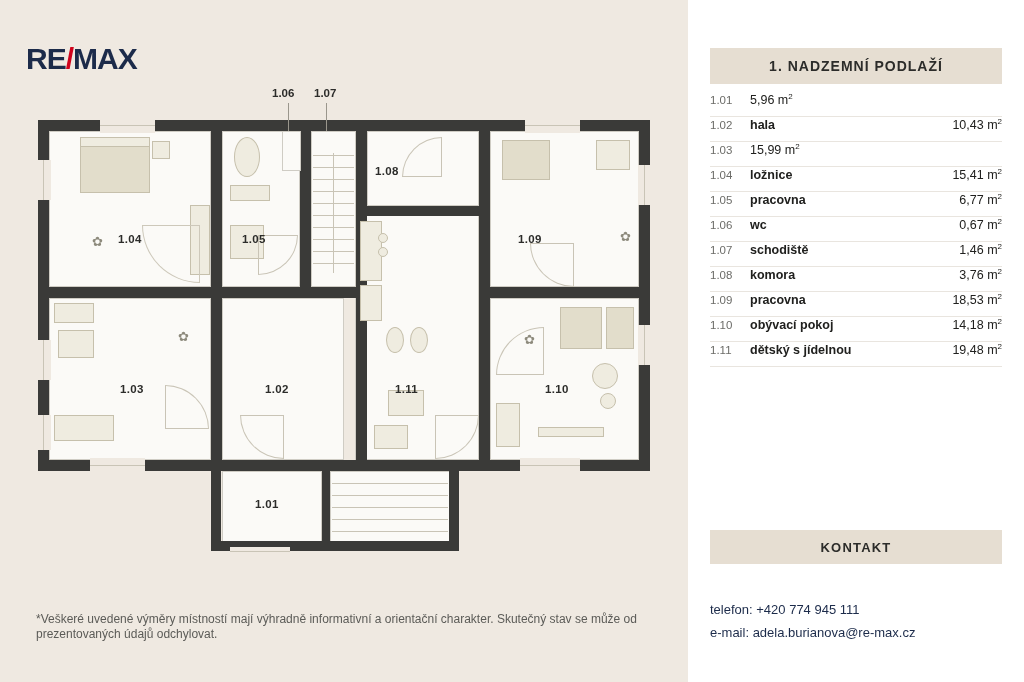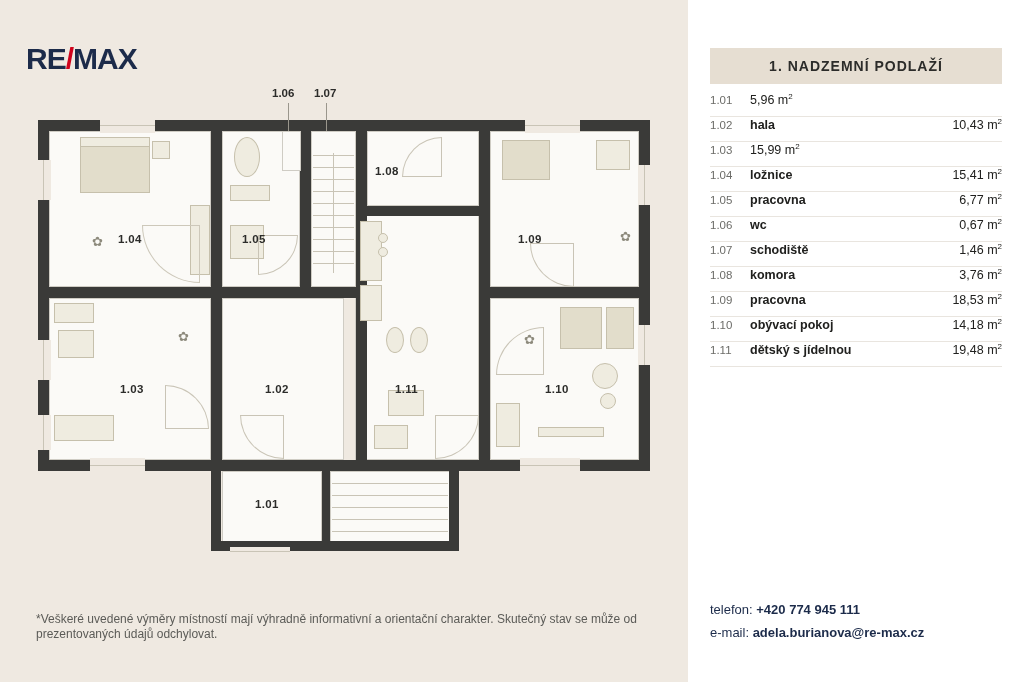--- a/index.html
+++ b/index.html
@@ -114,21 +114,21 @@
   }
   #contact-phone {
     position: absolute; left: 22px; top: 602px;
     font-size: 13px; color: #1c2b4a;
   }
   #contact-email {
     position: absolute; left: 22px; top: 625px;
     font-size: 13px; color: #1c2b4a;
   }
   .lbl { font-weight: normal; }
-  .val { font-weight: bold; }
+  .val { font-weight: normal; }
 </style>
 </head>
 <body>
 
 <div id="page">
 
   <div id="left-panel">
 
     <div id="logo">
       <span>RE</span><span class="slash">/</span><span>MAX</span>
@@ -340,20 +340,23 @@
         <div class="name">obývací pokoj</div>
         <div class="area"><span>14,18 m</span><sup>2</sup></div>
       </div>
       <div class="trow">
         <div class="code">1.11</div>
         <div class="name">dětský s jídelnou</div>
         <div class="area"><span>19,48 m</span><sup>2</sup></div>
       </div>
     </div>
 
+    <div id="contact-bar">
+      <span>KONTAKT</span>
+    </div>
 
     <div id="contact-phone">
       <span class="lbl">telefon: </span><span class="val">+420 774 945 111</span>
     </div>
     <div id="contact-email">
       <span class="lbl">e-mail: </span><span class="val">adela.burianova@re-max.cz</span>
     </div>
   </div>
 </div>
 

